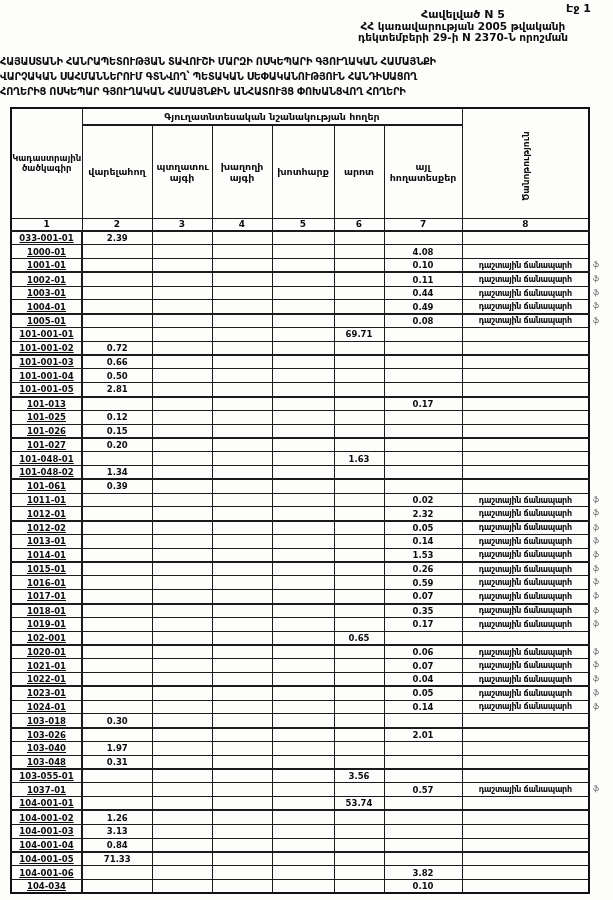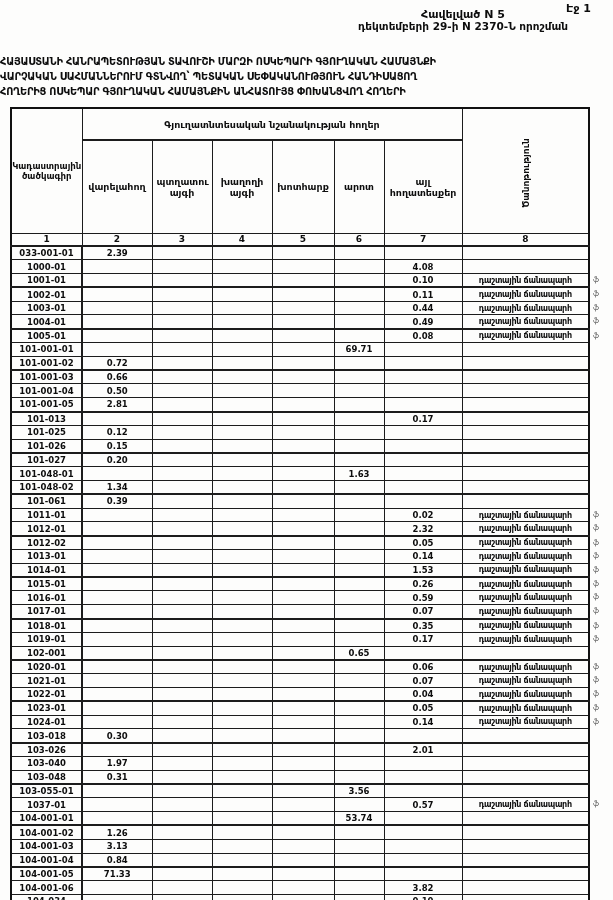--- a/index.html
+++ b/index.html
@@ -29,48 +29,49 @@
     width:578px;
   }
   table.land th, table.land td {
     border:1px solid #1c1c1c;
     overflow:visible;
     text-align:center; vertical-align:middle;
   }
   table.land { border:2px solid #111; }
   col.w0{width:71px} col.w1{width:70px} col.w2{width:60px} col.w3{width:60px}
   col.w4{width:62px} col.w5{width:50px} col.w6{width:78px} col.w7{width:127px}
-  .group-row th.group { height:32px; font-size:9.5px; font-weight:bold; border-bottom-width:2px; }
+  .group-row th.group { height:17px; font-size:9.5px; font-weight:bold; border-bottom-width:2px; }
   .labels-row th { height:93px; font-size:9.5px; font-weight:bold; line-height:11px; padding:4px; }
   th.code-head { font-size:8.6px; font-weight:bold; line-height:10px; border-right-width:2px;margin-top:40px; }
   th.note-head { font-weight:bold; }
   th.note-head .vert {
     display:inline-block; transform:rotate(-90deg); white-space:nowrap;
     font-size:9px;
   }
   .numbers-row th { height:13px; font-size:9px; font-weight:bold; border-top-width:2px; border-bottom-width:2px; }
   tbody td { height:13.8px; font-size:8.5px; font-weight:bold; padding:0 1px; position:relative; }
-  tbody td.c0 { border-right-width:2px; }
+  tbody td.c0 { border-right-width:2px;text-decoration:underline; }
   tbody td.c7 { font-size:8px; letter-spacing:-0.3px; }
   tbody tr:nth-child(3n+1) td { border-top-width:2px; }
   .margin-mark {
     position:absolute; left:calc(100% + 5px); top:1px;
     font-size:7.5px; font-weight:normal; color:#444; opacity:0.85;
     transform:rotate(8deg); white-space:nowrap;
   }
 </style>
 </head>
 <body>
 
 <div class="page">
 
   <div class="page-num">Էջ 1</div>
 
   <div class="appendix">
     <div class="l1">Հավելված N 5</div>
+    <div>ՀՀ կառավարության 2005 թվականի</div>
     <div>դեկտեմբերի 29-ի N 2370-Ն որոշման</div>
   </div>
 
   <div class="doc-title">
     <div>ՀԱՅԱՍՏԱՆԻ ՀԱՆՐԱՊԵՏՈՒԹՅԱՆ ՏԱՎՈՒՇԻ ՄԱՐԶԻ ՈՍԿԵՊԱՐԻ ԳՅՈՒՂԱԿԱՆ ՀԱՄԱՅՆՔԻ</div>
     <div>ՎԱՐՉԱԿԱՆ ՍԱՀՄԱՆՆԵՐՈՒՄ ԳՏՆՎՈՂ՝ ՊԵՏԱԿԱՆ ՍԵՓԱԿԱՆՈՒԹՅՈՒՆ ՀԱՆԴԻՍԱՑՈՂ</div>
     <div>ՀՈՂԵՐԻՑ ՈՍԿԵՊԱՐ ԳՅՈՒՂԱԿԱՆ ՀԱՄԱՅՆՔԻՆ ԱՆՀԱՏՈՒՅՑ ՓՈԽԱՆՑՎՈՂ ՀՈՂԵՐԻ</div>
   </div>
 
   <table class="land">

